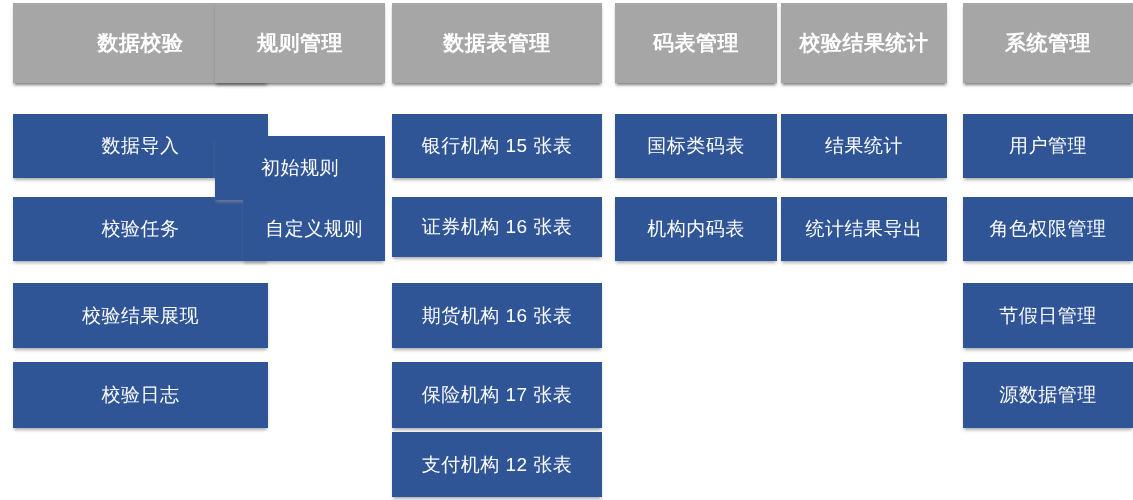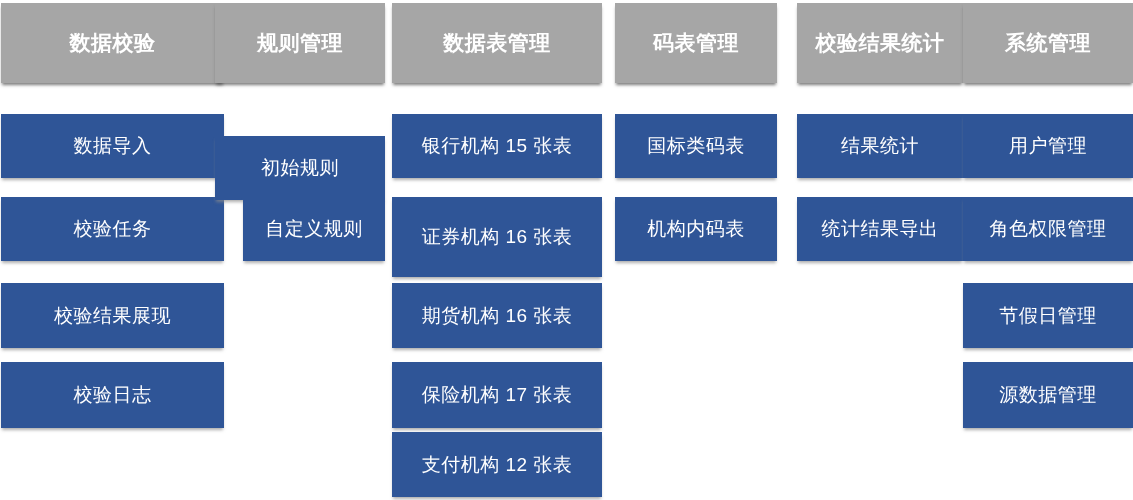--- a/index.html
+++ b/index.html
@@ -58,21 +58,21 @@
 
   .node .label {
     display: block;
     white-space: nowrap;
   }
 </style>
 </head>
 <body>
 
 <div id="diagram">
-    <div class="column" style="left: 1px; width: 223px;">
+    <div class="column" style="left: 13px; width: 223px; padding-left: 32px;">
       <div class="node header" style="top: 3px; height: 80px;">
         <span class="label">数据校验</span>
       </div>
       <div class="node leaf" style="top: 114px; height: 64px;">
         <span class="label">数据导入</span>
       </div>
       <div class="node leaf" style="top: 197px; height: 64px;">
         <span class="label">校验任务</span>
       </div>
       <div class="node leaf" style="top: 283px; height: 65px;">
@@ -93,21 +93,21 @@
         <span class="label">自定义规则</span>
       </div>
     </div>
     <div class="column" style="left: 392px; width: 210px;">
       <div class="node header" style="top: 3px; height: 80px;">
         <span class="label">数据表管理</span>
       </div>
       <div class="node leaf" style="top: 114px; height: 64px;">
         <span class="label">银行机构 15 张表</span>
       </div>
-      <div class="node leaf" style="top: 197px; height: 80px;">
+      <div class="node leaf" style="top: 197px; height: 60px;">
         <span class="label">证券机构 16 张表</span>
       </div>
       <div class="node leaf" style="top: 283px; height: 65px;">
         <span class="label">期货机构 16 张表</span>
       </div>
       <div class="node leaf" style="top: 362px; height: 66px;">
         <span class="label">保险机构 17 张表</span>
       </div>
       <div class="node leaf" style="top: 432px; height: 65px;">
         <span class="label">支付机构 12 张表</span>
@@ -117,21 +117,21 @@
       <div class="node header" style="top: 3px; height: 80px;">
         <span class="label">码表管理</span>
       </div>
       <div class="node leaf" style="top: 114px; height: 64px;">
         <span class="label">国标类码表</span>
       </div>
       <div class="node leaf" style="top: 197px; height: 64px;">
         <span class="label">机构内码表</span>
       </div>
     </div>
-    <div class="column" style="left: 797px; width: 166px;">
+    <div class="column" style="left: 781px; width: 166px;">
       <div class="node header" style="top: 3px; height: 80px;">
         <span class="label">校验结果统计</span>
       </div>
       <div class="node leaf" style="top: 114px; height: 64px;">
         <span class="label">结果统计</span>
       </div>
       <div class="node leaf" style="top: 197px; height: 64px; text-align: center;">
         <span class="label">统计结果导出</span>
       </div>
     </div>

